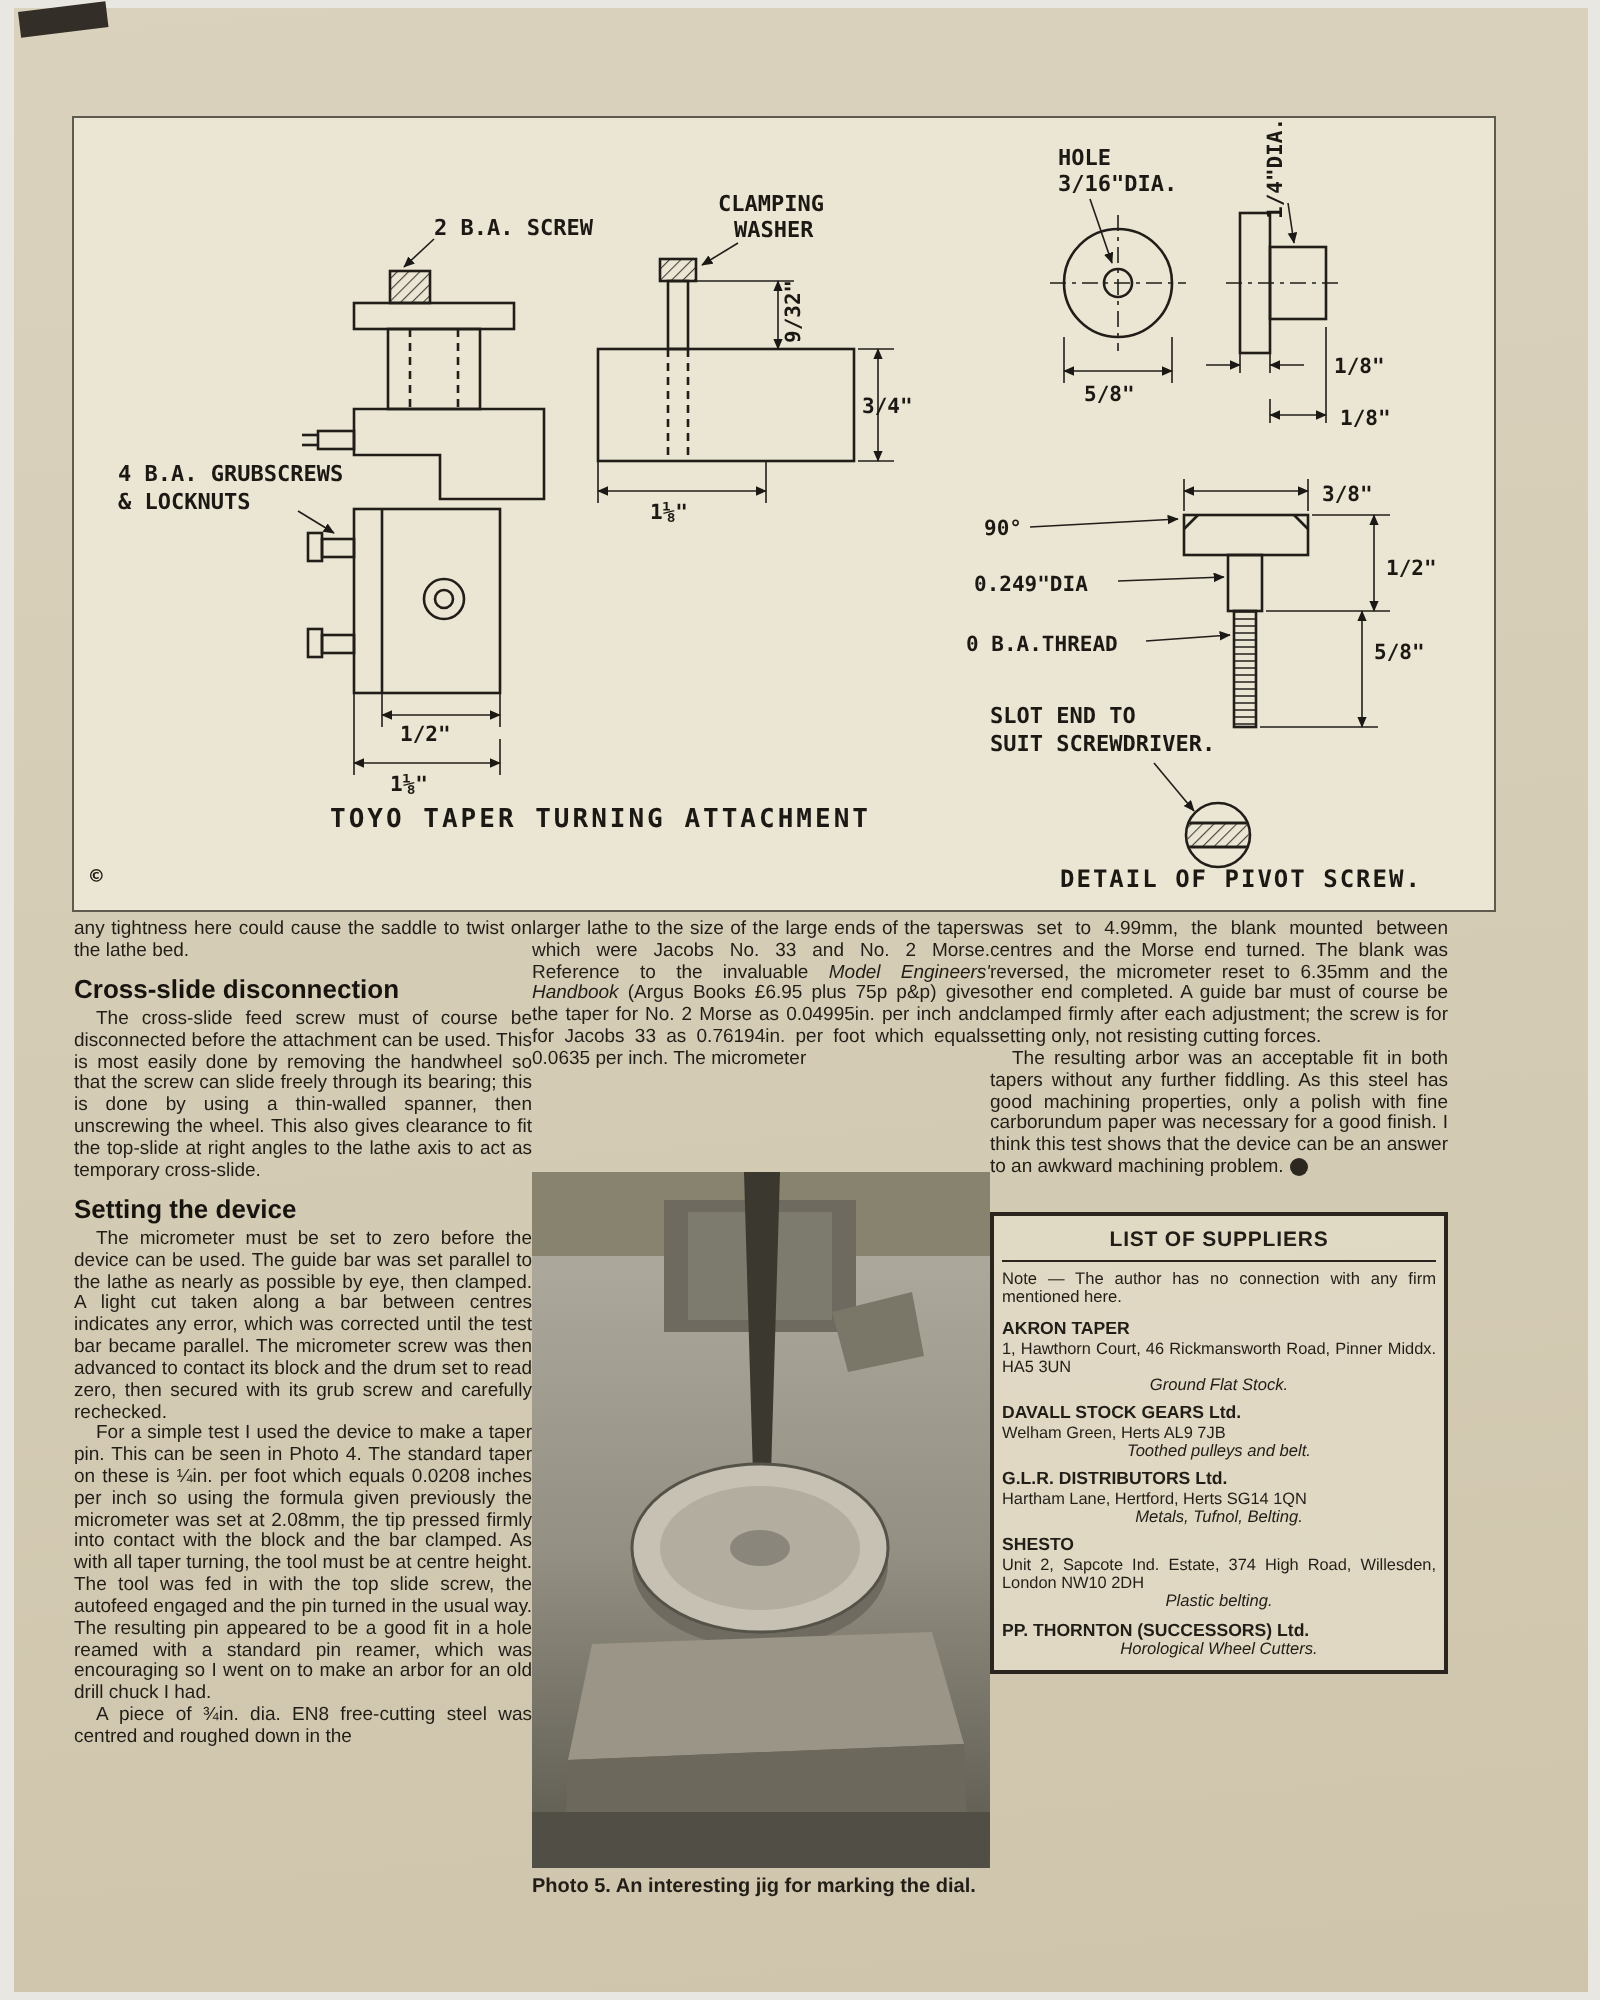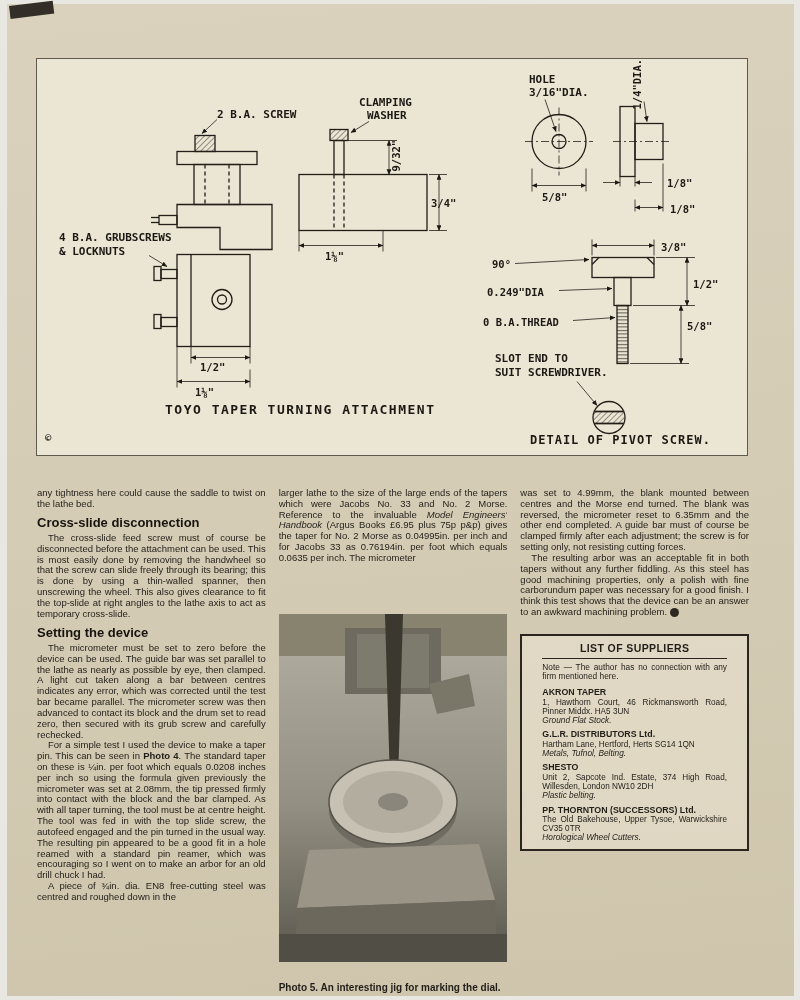--- a/index.html
+++ b/index.html
@@ -12,43 +12,43 @@
   .drawing-box { position:absolute; left:29px; top:54px; width:712px; height:398px;
           background:#ebe5d3; border:1px solid #5f5a4e; }
   svg.drawing { position:absolute; left:0; top:0; width:100%; height:100%; }
   .dgeo { stroke:#211e19; stroke-width:1.3; fill:none; }
   .thin { stroke-width:0.8; }
   .dl    { font:bold 11px "DejaVu Sans Mono", monospace; fill:#1c1914; }
   .dlsm  { font:bold 10.5px "DejaVu Sans Mono", monospace; fill:#1c1914; }
   .dtitle{ font:bold 13px "DejaVu Sans Mono", monospace; fill:#1c1914; letter-spacing:1.5px; }
   .dtitle2{ font:bold 12px "DejaVu Sans Mono", monospace; fill:#1c1914; letter-spacing:1px; }
 
-  .content { position:absolute; left:30px; top:484px; width:712px; display:flex; gap:13px; }
+  .content { position:absolute; left:30px; top:456px; width:712px; display:flex; }
   .col { width:229px; font:9.5px/1.14 "Liberation Sans", sans-serif; color:#211e18;
          text-align:justify; height:508px; overflow:hidden; }
   .col p { margin:0; }
   .col p.ind { text-indent:11px; }
   h3 { font:bold 13px/1.1 "Liberation Sans", sans-serif; margin:6px 0 3px; color:#17140f; }
   .it { font-style:italic; }
-  .bd { font-weight:bold; }
+  .bd { font-weight:normal; }
   .end-mark { display:inline-block; width:9px; height:9px; border-radius:50%;
          background:#2c2820; vertical-align:middle; margin-left:3px; }
 
   .photo-fig { margin-top:50px; }
   .photo { width:229px; height:348px; display:block; background:#8d897d; }
-  .caption { font:bold 10px/1.25 "Liberation Sans", sans-serif; margin-top:20px; text-align:left; }
-
-  .suppliers { margin-top:16px; border:2px solid #2a261f; padding:6px 20px; background:rgba(238,232,214,.5); }
+  .caption { font:bold 10px/1.25 "Liberation Sans", sans-serif; margin-top:4px; text-align:left; }
+
+  .suppliers { margin-top:16px; border:2px solid #2a261f; padding:6px 4px; background:rgba(238,232,214,.5); }
   .sup-title { font:bold 10.5px/1.2 "Liberation Sans", sans-serif; text-align:center;
          border-bottom:1px solid #2a261f; padding-bottom:3px; margin-bottom:4px; letter-spacing:.4px; }
   .sup-note { font:8.3px/1.18 "Liberation Sans", sans-serif; margin-bottom:5px; }
   .sup-entry { margin-bottom:4px; }
   .sup-name { font:bold 8.8px/1.2 "Liberation Sans", sans-serif; }
   .sup-addr { font:8.2px/1.12 "Liberation Sans", sans-serif; }
-  .sup-prod { font:italic 8.3px/1.12 "Liberation Sans", sans-serif; text-align:left; }
+  .sup-prod { font:italic 8.3px/1.12 "Liberation Sans", sans-serif; text-align:center; }
 
   .footer { position:absolute; left:32px; top:966px; width:708px; display:flex;
          justify-content:space-between; font:10px "Liberation Sans", sans-serif; color:#25221c;margin-top:48px; }
 </style>
 </head>
 <body>
 
 <div class="page">
   <div class="corner-mark"></div>
 
@@ -249,32 +249,36 @@
       <div class="suppliers">
         <div class="sup-title">LIST OF SUPPLIERS</div>
         <div class="sup-note">Note — The author has no connection with any firm mentioned here.</div>
 
         <div class="sup-entry">
           <div class="sup-name">AKRON TAPER</div>
           <div class="sup-addr">1, Hawthorn Court, 46 Rickmansworth Road, Pinner Middx. HA5 3UN</div>
           <div class="sup-prod">Ground Flat Stock.</div>
         </div>
         <div class="sup-entry">
+          <div class="sup-name">DAVALL STOCK GEARS Ltd.</div>
+          <div class="sup-addr">Welham Green, Herts AL9 7JB</div>
+          <div class="sup-prod">Toothed pulleys and belt.</div>
+        </div>
+        <div class="sup-entry">
           <div class="sup-name">G.L.R. DISTRIBUTORS Ltd.</div>
           <div class="sup-addr">Hartham Lane, Hertford, Herts SG14 1QN</div>
           <div class="sup-prod">Metals, Tufnol, Belting.</div>
         </div>
         <div class="sup-entry">
           <div class="sup-name">SHESTO</div>
           <div class="sup-addr">Unit 2, Sapcote Ind. Estate, 374 High Road, Willesden, London NW10 2DH</div>
           <div class="sup-prod">Plastic belting.</div>
         </div>
         <div class="sup-entry" style="margin-bottom:0;">
           <div class="sup-name">PP. THORNTON (SUCCESSORS) Ltd.</div>
-          <div class="sup-addr">The Old Bakehouse, Upper Tysoe, Warwickshire CV35 0TR</div>
           <div class="sup-prod">Horological Wheel Cutters.</div>
         </div>
       </div>
     </div>
   </div>
 
   <div class="footer">
     <span>October/November 1991</span>
     <span>9</span>
   </div>

